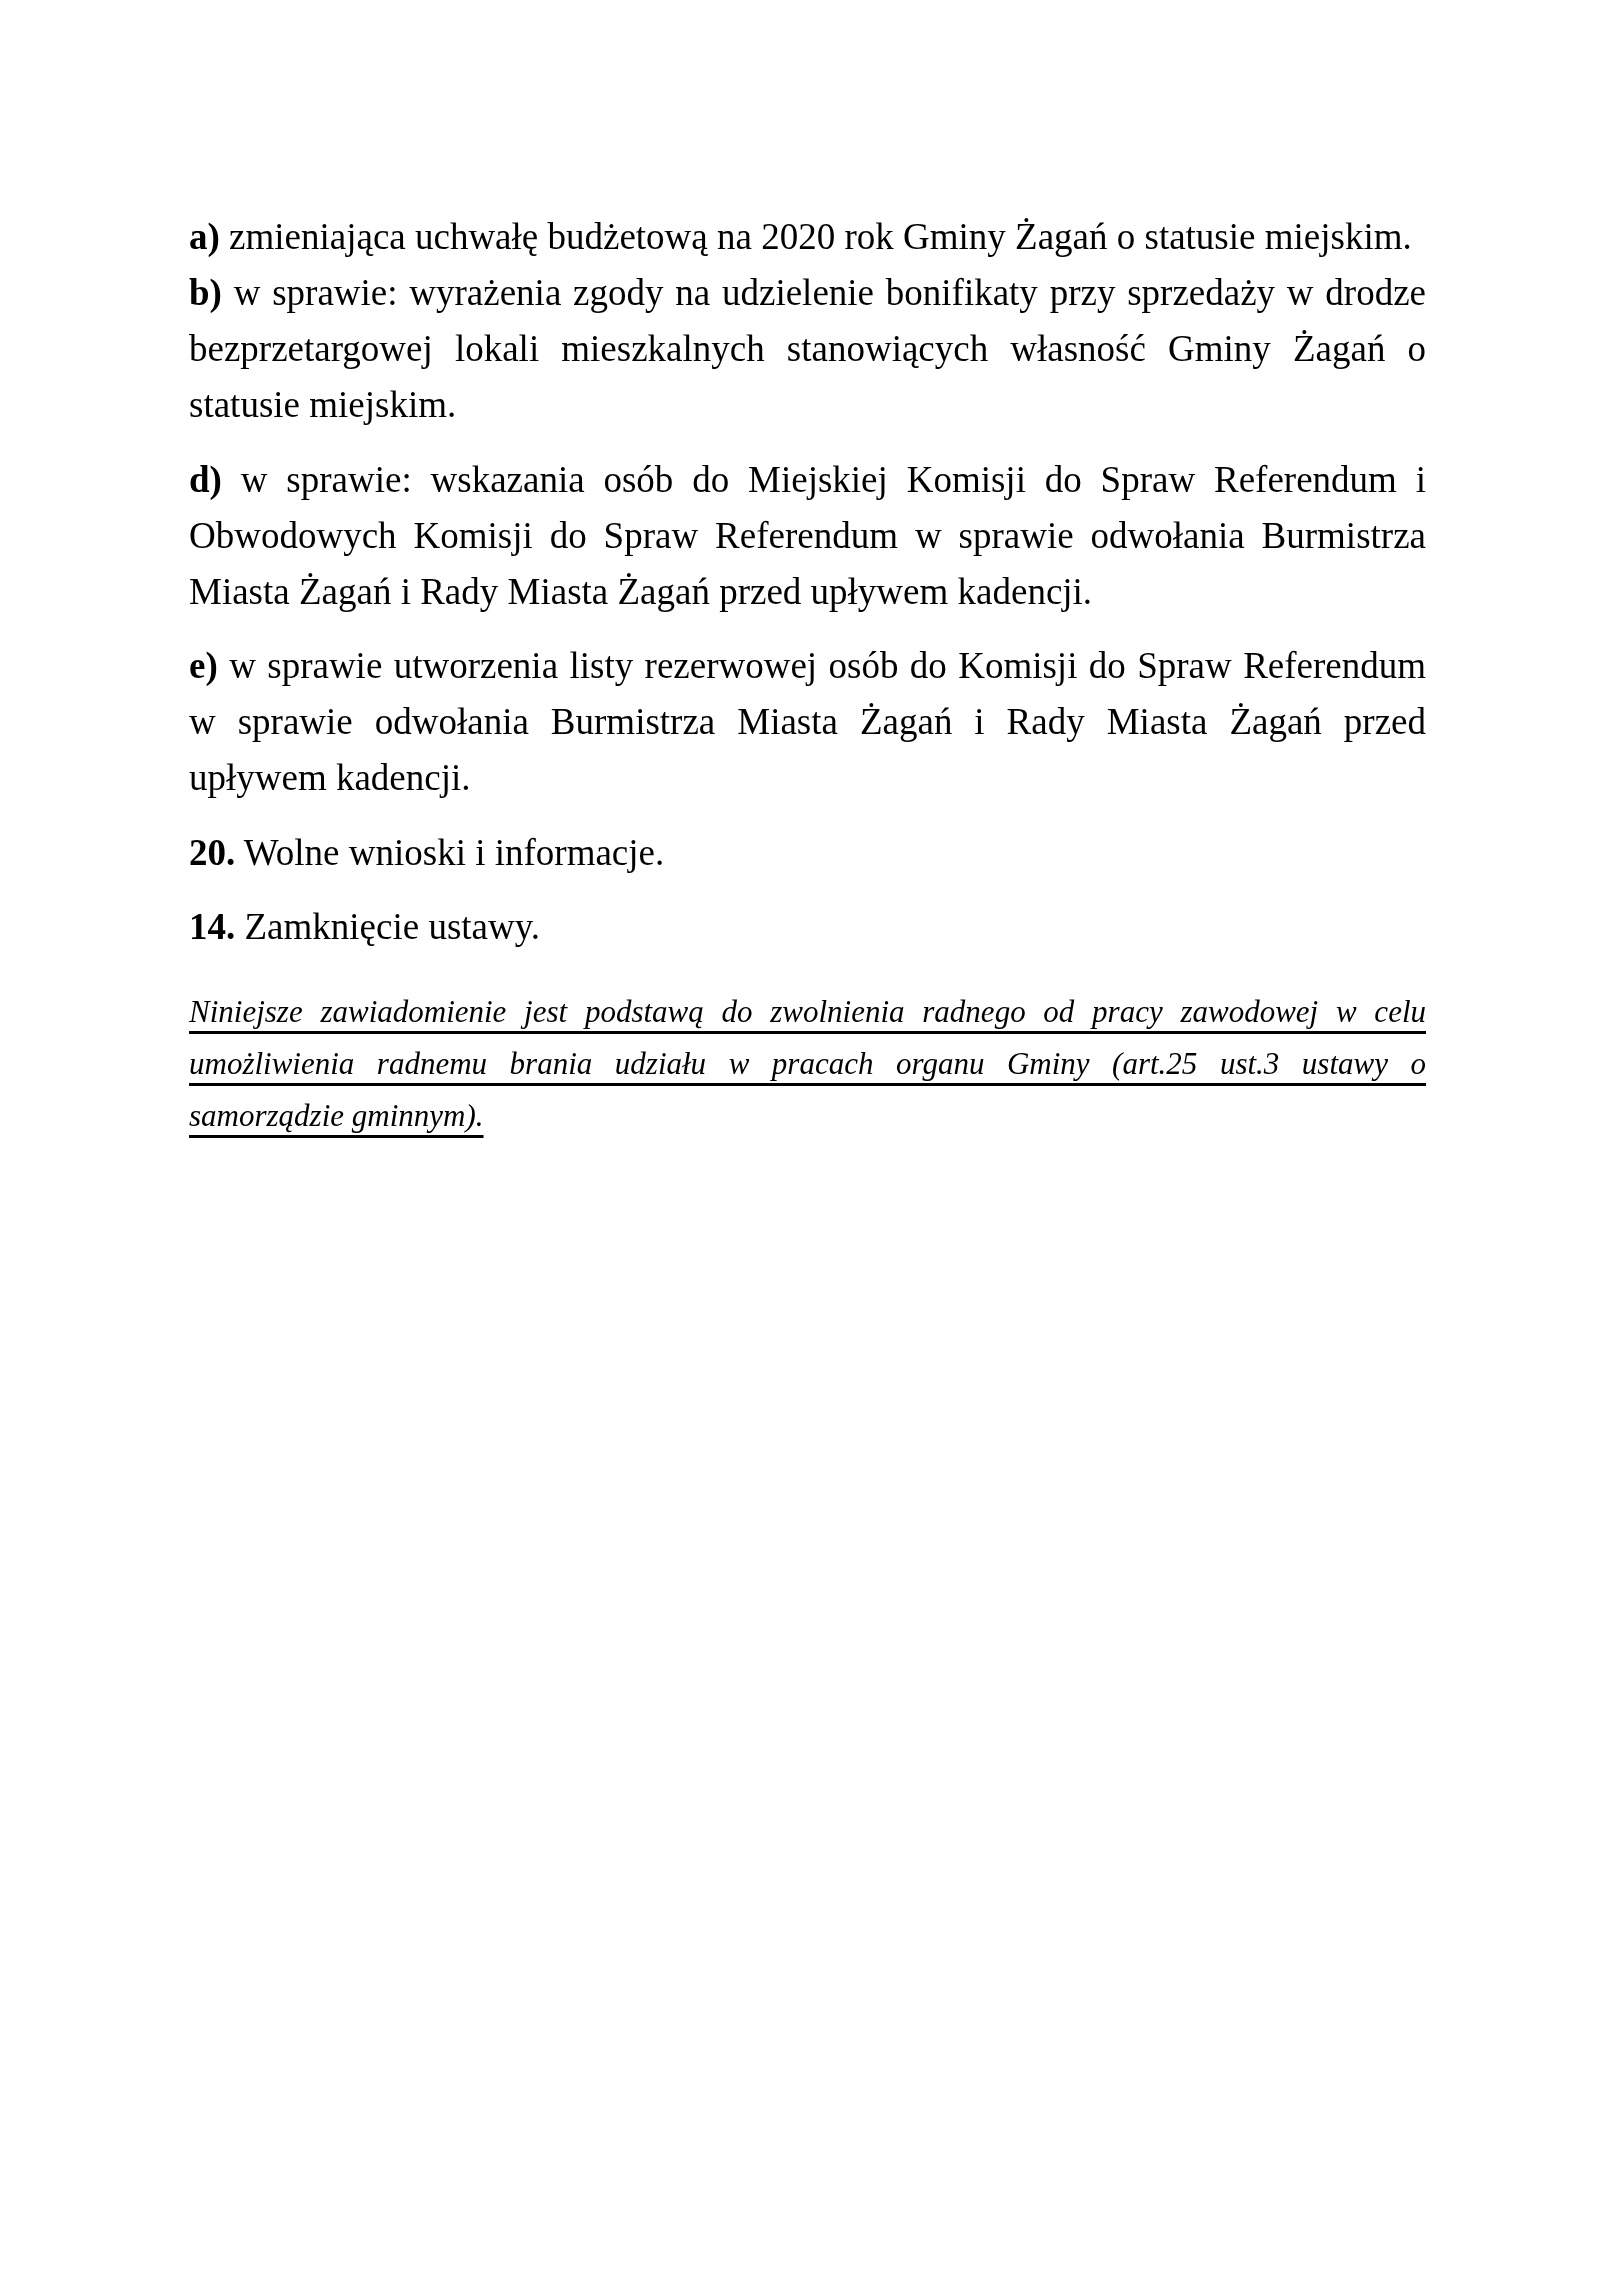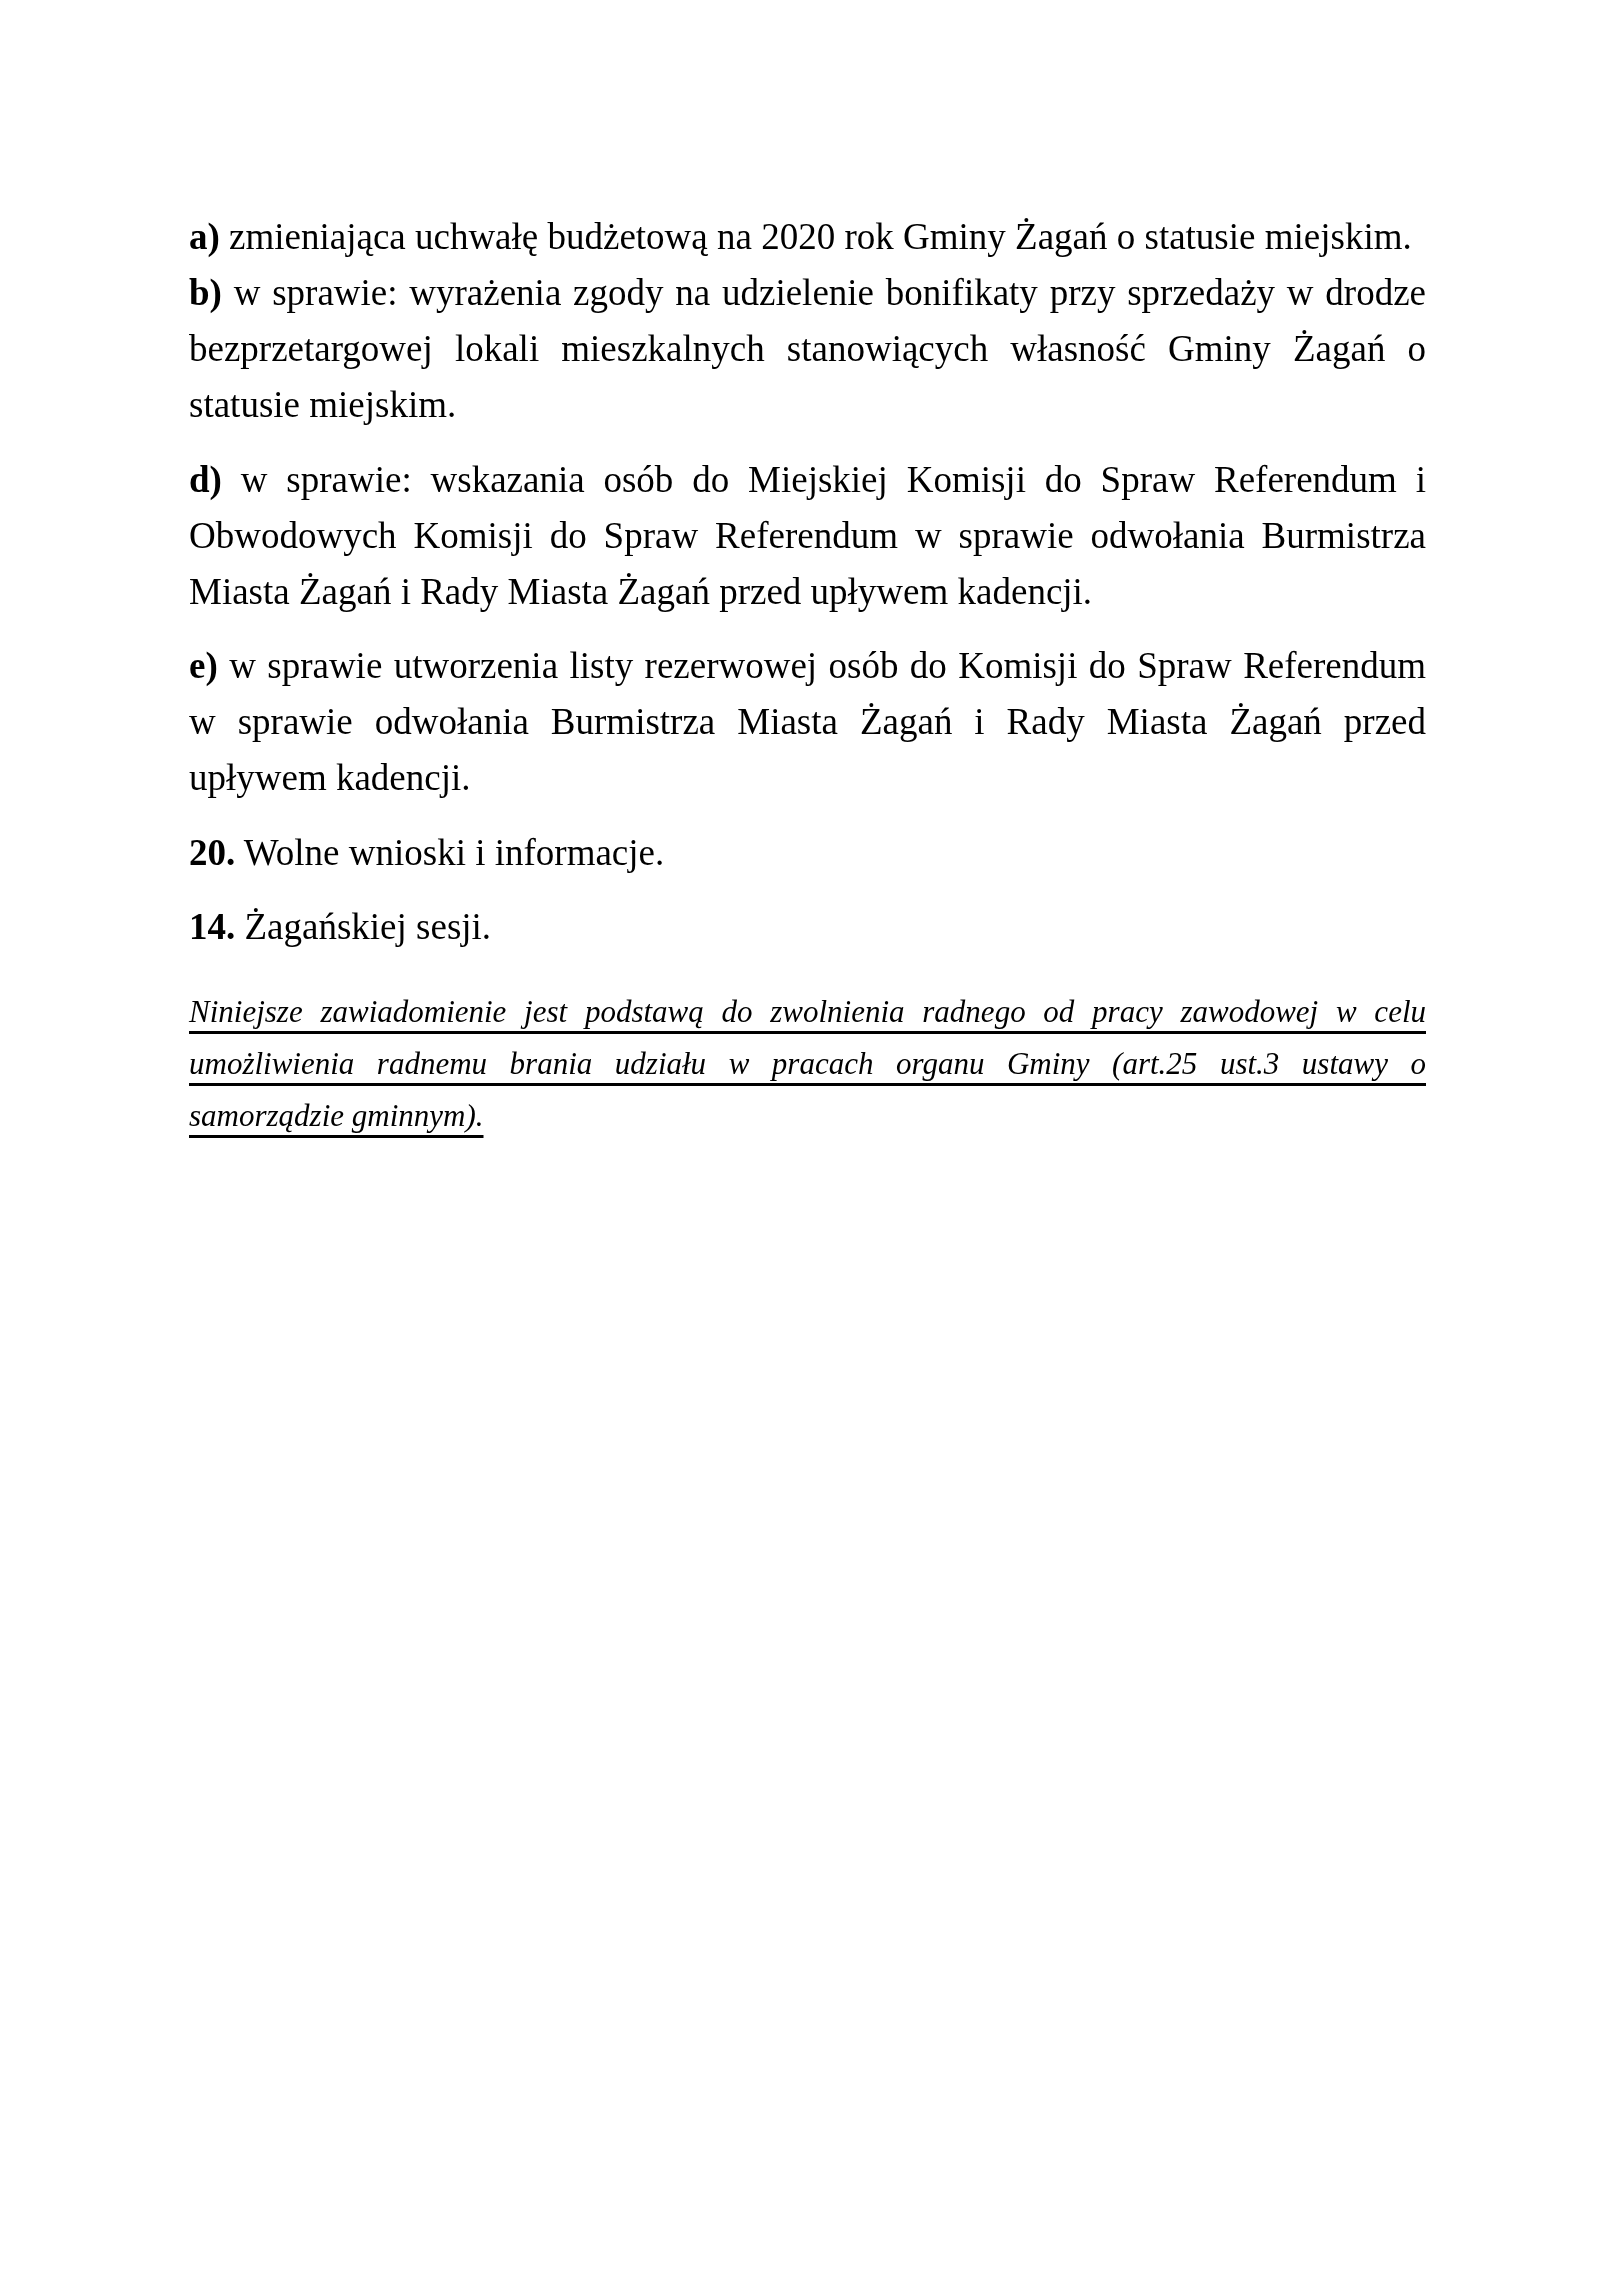--- a/index.html
+++ b/index.html
@@ -63,19 +63,19 @@
 
 
     <p class="para spaced"><b class="item-label">d)</b> <span>w sprawie: wskazania osób do Miejskiej Komisji do Spraw Referendum i Obwodowych Komisji do Spraw Referendum w sprawie odwołania Burmistrza Miasta Żagań i Rady Miasta Żagań przed upływem kadencji.</span></p>
 
     <p class="para spaced"><b class="item-label">e)</b> <span>w sprawie utworzenia listy rezerwowej osób do Komisji do Spraw Referendum w sprawie odwołania Burmistrza Miasta Żagań i Rady Miasta Żagań przed upływem kadencji.</span></p>
 
 
 
     <p class="para spaced"><b class="item-label">20.</b> <span>Wolne wnioski i informacje.</span></p>
 
-    <p class="para spaced"><b class="item-label">14.</b> <span>Żagańskiej sesji.</span></p>
+    <p class="para spaced"><b class="item-label">14.</b> <span>Zamknięcie ustawy.</span></p>
 
     <p class="notice">Niniejsze zawiadomienie jest podstawą do zwolnienia radnego od pracy zawodowej w celu umożliwienia radnemu brania udziału w pracach organu Gminy (art.25 ust.3 ustawy o samorządzie gminnym).</p>
 
   </main>
 </div>
 
 
 </body></html>

